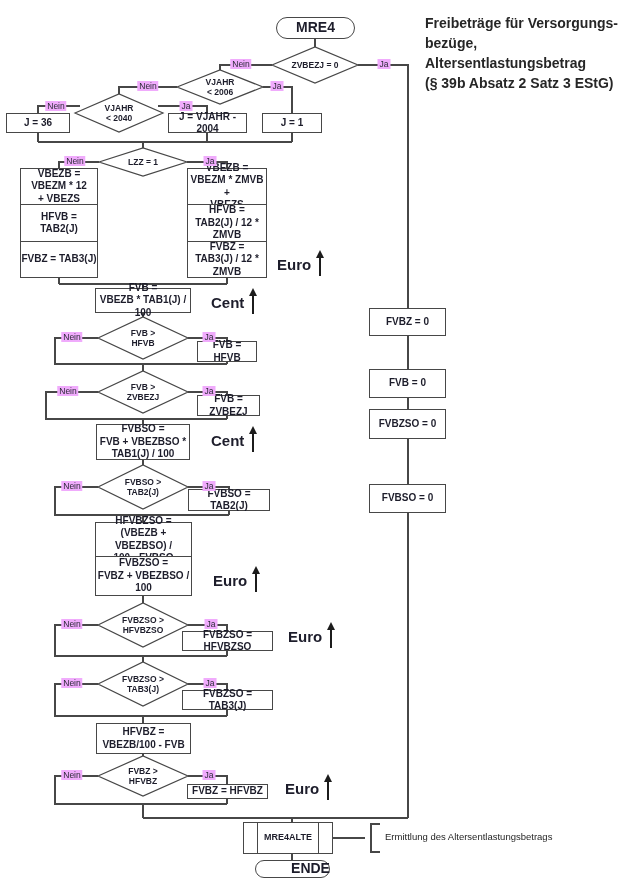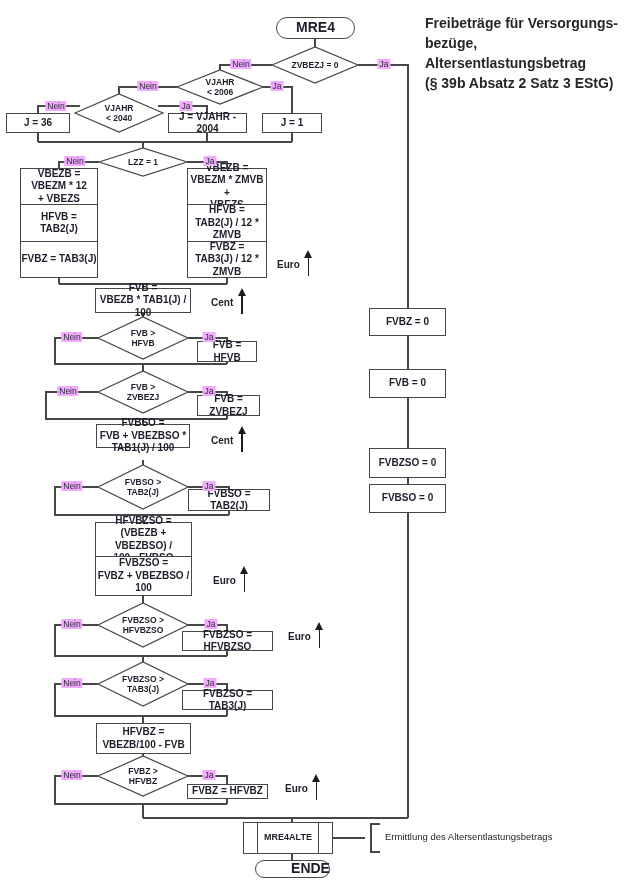--- a/index.html
+++ b/index.html
@@ -9,21 +9,21 @@
   .box{position:absolute;background:#fff;border:1px solid #474747;box-sizing:border-box;
        display:flex;align-items:center;justify-content:center;text-align:center;
        font-size:10px;font-weight:600;line-height:1.25;white-space:pre-line;color:#1d1d2b;}
   .terminal{border-radius:12px;font-size:14px;}
   .dlabel{position:absolute;display:flex;align-items:center;justify-content:center;
           text-align:center;font-size:8.5px;font-weight:600;line-height:1.2;
           white-space:pre-line;pointer-events:none;color:#1d1d2b;}
   .blabel{position:absolute;transform:translate(-50%,-50%);background:#f0abfc;
           font-size:8.5px;font-weight:400;padding:0 2px;color:#2a2a36;}
   .unit{position:absolute;display:flex;align-items:center;gap:8px;
-        font-size:10px;font-weight:600;color:#1d1d2b;}
+        font-size:15px;font-weight:600;color:#1d1d2b;}
   .uparr{position:relative;width:1.5px;height:24px;background:#1c1c1c;display:inline-block;}
   .uparr::before{content:"";position:absolute;top:-2px;left:-3.4px;width:0;height:0;
         border-left:4px solid transparent;border-right:4px solid transparent;
         border-bottom:8px solid #1c1c1c;}
   .heading{position:absolute;left:410px;top:14px;width:216px;font-size:14px;font-weight:600;
         line-height:1.42;white-space:pre-line;color:#262626;margin-left:15px;}
   .note{position:absolute;left:385px;top:831px;font-size:9.5px;font-weight:400;color:#262626;}
   .pbar{position:absolute;top:0;bottom:0;width:1px;background:#474747;}
 </style>
 </head>
@@ -131,39 +131,39 @@
 TAB2(J) / 12 *
 ZMVB</div>
   <div class="box" style="left:187px;top:241px;width:80px;height:37px;">FVBZ =
 TAB3(J) / 12 *
 ZMVB</div>
 
   <div class="box" style="left:95px;top:288px;width:96px;height:25px;">FVB =
 VBEZB * TAB1(J) / 100</div>
   <div class="box" style="left:197px;top:341px;width:60px;height:21px;">FVB = HFVB</div>
   <div class="box" style="left:197px;top:395px;width:63px;height:21px;">FVB = ZVBEZJ</div>
-  <div class="box" style="left:96px;top:424px;width:94px;height:24px;">FVBSO =
+  <div class="box" style="left:96px;top:424px;width:94px;height:36px;">FVBSO =
 FVB + VBEZBSO *
 TAB1(J) / 100</div>
   <div class="box" style="left:188px;top:489px;width:82px;height:22px;">FVBSO = TAB2(J)</div>
   <div class="box" style="left:95px;top:522px;width:97px;height:35px;">HFVBZSO =
 (VBEZB + VBEZBSO) /
 100 - FVBSO</div>
   <div class="box" style="left:95px;top:556px;width:97px;height:40px;">FVBZSO =
 FVBZ + VBEZBSO /
 100</div>
   <div class="box" style="left:182px;top:631px;width:91px;height:20px;">FVBZSO = HFVBZSO</div>
   <div class="box" style="left:182px;top:690px;width:91px;height:20px;">FVBZSO = TAB3(J)</div>
   <div class="box" style="left:96px;top:723px;width:95px;height:31px;">HFVBZ =
 VBEZB/100 - FVB</div>
   <div class="box" style="left:187px;top:784px;width:81px;height:15px;">FVBZ = HFVBZ</div>
 
   <div class="box" style="left:369px;top:308px;width:77px;height:28px;">FVBZ = 0</div>
   <div class="box" style="left:369px;top:369px;width:77px;height:29px;">FVB = 0</div>
-  <div class="box" style="left:369px;top:448px;width:77px;height:30px;">FVBZSO = 0</div>
+  <div class="box" style="left:369px;top:409px;width:77px;height:30px;">FVBZSO = 0</div>
   <div class="box" style="left:369px;top:484px;width:77px;height:29px;">FVBSO = 0</div>
 
   <div class="dlabel" style="left:272px;top:47px;width:86px;height:36px;">ZVBEZJ = 0</div>
   <div class="dlabel" style="left:177px;top:70px;width:86px;height:34px;">VJAHR
 &lt; 2006</div>
   <div class="dlabel" style="left:75px;top:94px;width:88px;height:38px;">VJAHR
 &lt; 2040</div>
   <div class="dlabel" style="left:99px;top:148px;width:88px;height:28px;">LZZ = 1</div>
   <div class="dlabel" style="left:98px;top:317px;width:90px;height:42px;">FVB &gt;
 HFVB</div>

